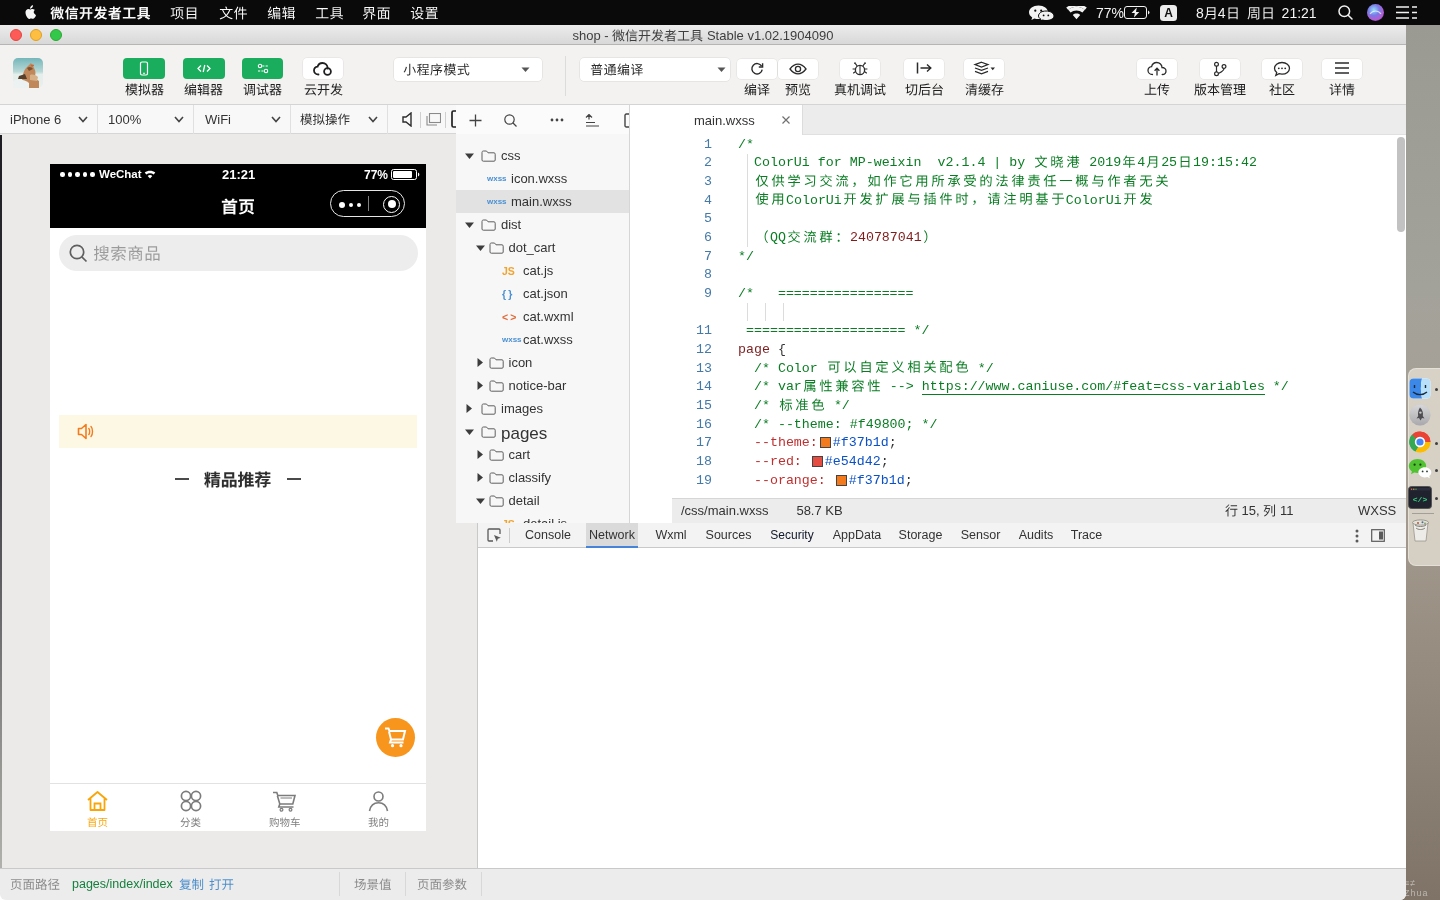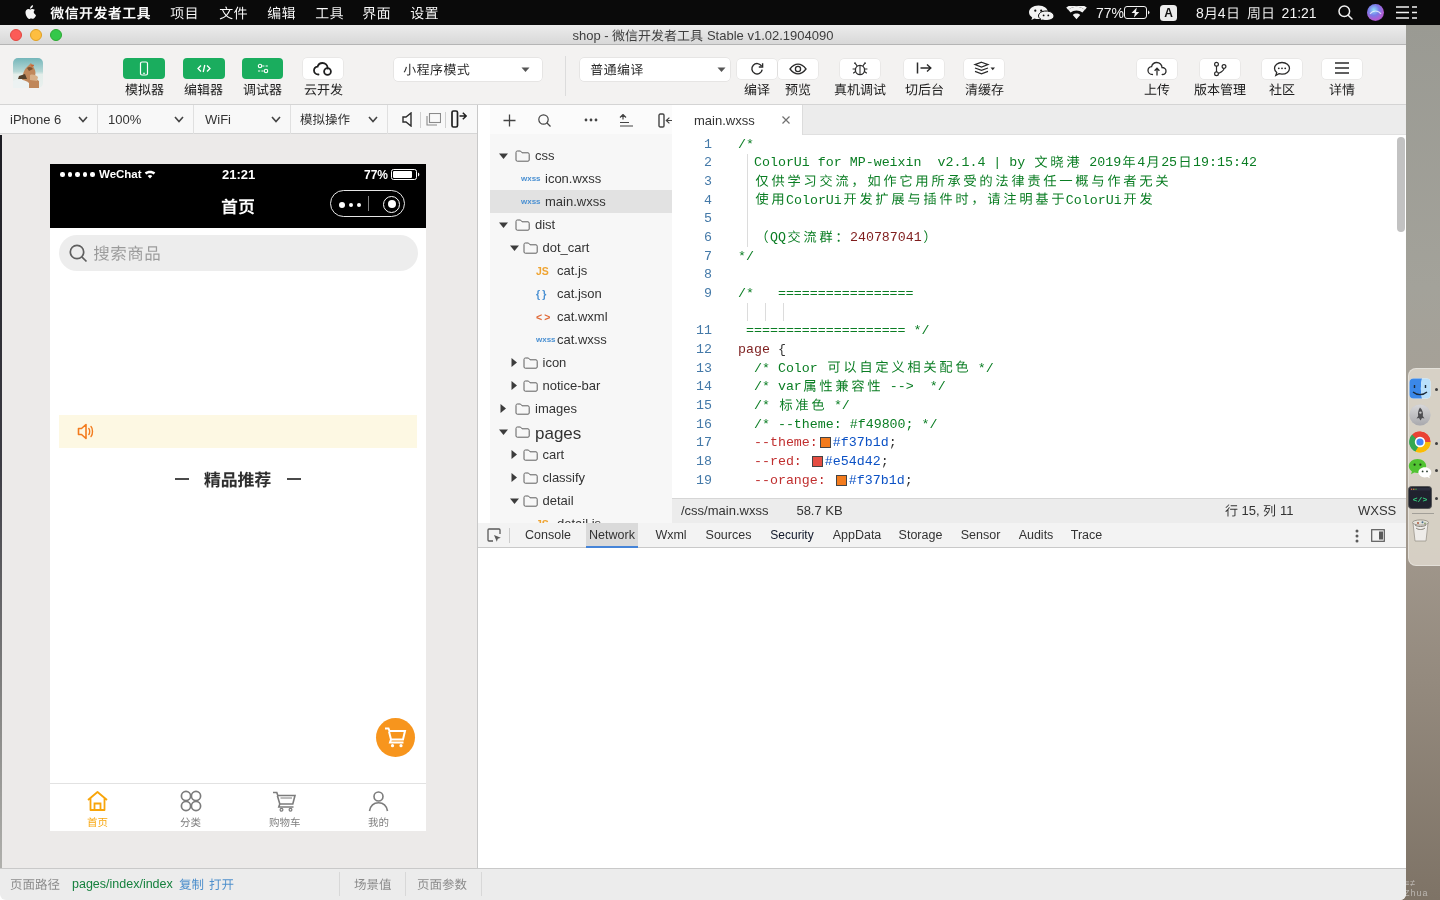--- a/index.html
+++ b/index.html
@@ -799,21 +799,21 @@
       </svg>
     </div>
     <div class="abs f" style="left:348.0px;top:792px;width:60px;justify-content:center">
       <svg class="k" style="width:21.0px;height:10.5px;" viewBox="0 0 21.0 10.5">
         <g transform="translate(0,9.2) scale(0.0105,-0.0105)" fill="#7c7c7c">
           <use href="#r6211" x="0.0"></use>
           <use href="#r7684" x="1000.0"></use>
         </g>
       </svg>
     </div>
-    <div class="abs" style="left:490px;top:80px;width:210px;height:418px;background:#f7f7f7;border-right:1px solid #d6d6d6;overflow:hidden">
+    <div class="abs" style="left:456px;top:80px;width:174px;height:418px;background:#f7f7f7;border-right:1px solid #d6d6d6;overflow:hidden">
       <div class="abs" style="left:0;top:0;width:194px;height:29px;background:#fbfbfb"></div>
       <svg class="abs" style="left:13px;top:9px" width="13" height="13" viewBox="0 0 13 13">
         <path d="M6.5 0.5 L6.5 12.5 M0.5 6.5 L12.5 6.5" stroke="#444" stroke-width="1.3"></path>
       </svg>
       <svg class="abs" style="left:48px;top:9px" width="13" height="13" viewBox="0 0 13 13">
         <circle cx="5.5" cy="5.5" r="4.7" fill="none" stroke="#444" stroke-width="1.2"></circle>
         <path d="M9 9 L12.5 12.5" stroke="#444" stroke-width="1.2"></path>
       </svg>
       <svg class="abs" style="left:94px;top:13px" width="14" height="4" viewBox="0 0 14 4">
         <circle cx="2" cy="2" r="1.4" fill="#444"></circle>
@@ -1125,20 +1125,21 @@
         <svg class="k" style="width:80.0px;height:13.3px;position:relative;top:-1.2px" viewBox="0 0 80.0 13.3">
           <g transform="translate(0,11.7) scale(0.0133,-0.0133)" fill="#0a7d23">
             <use href="#r5c5e" x="101.5"></use>
             <use href="#r6027" x="1304.5"></use>
             <use href="#r517c" x="2507.5"></use>
             <use href="#r5bb9" x="3710.5"></use>
             <use href="#r6027" x="4913.5"></use>
           </g>
         </svg>
         <span class="tx" style="white-space:pre;color:#0a7d23"> --&gt; </span>
+        <span class="tx" style="white-space:pre;color:#0a7d23;border-bottom:1px solid #0a7d23">https://www.caniuse.com/#feat=css-variables</span>
         <span class="tx" style="white-space:pre;color:#0a7d23"> */</span>
       </div>
       <div class="abs f" style="left:0;top:261.1px;width:734px;height:18.65px">
         <span class="tx" style="width:40px;text-align:right;color:#4479a8;flex:none">15</span>
         <span class="tx" style="width:26px;flex:none"></span>
         <span class="tx" style="white-space:pre;color:#0a7d23">  /* </span>
         <svg class="k" style="width:48.0px;height:13.3px;position:relative;top:-1.2px" viewBox="0 0 48.0 13.3">
           <g transform="translate(0,11.7) scale(0.0133,-0.0133)" fill="#0a7d23">
             <use href="#r6807" x="101.5"></use>
             <use href="#r51c6" x="1304.5"></use>

